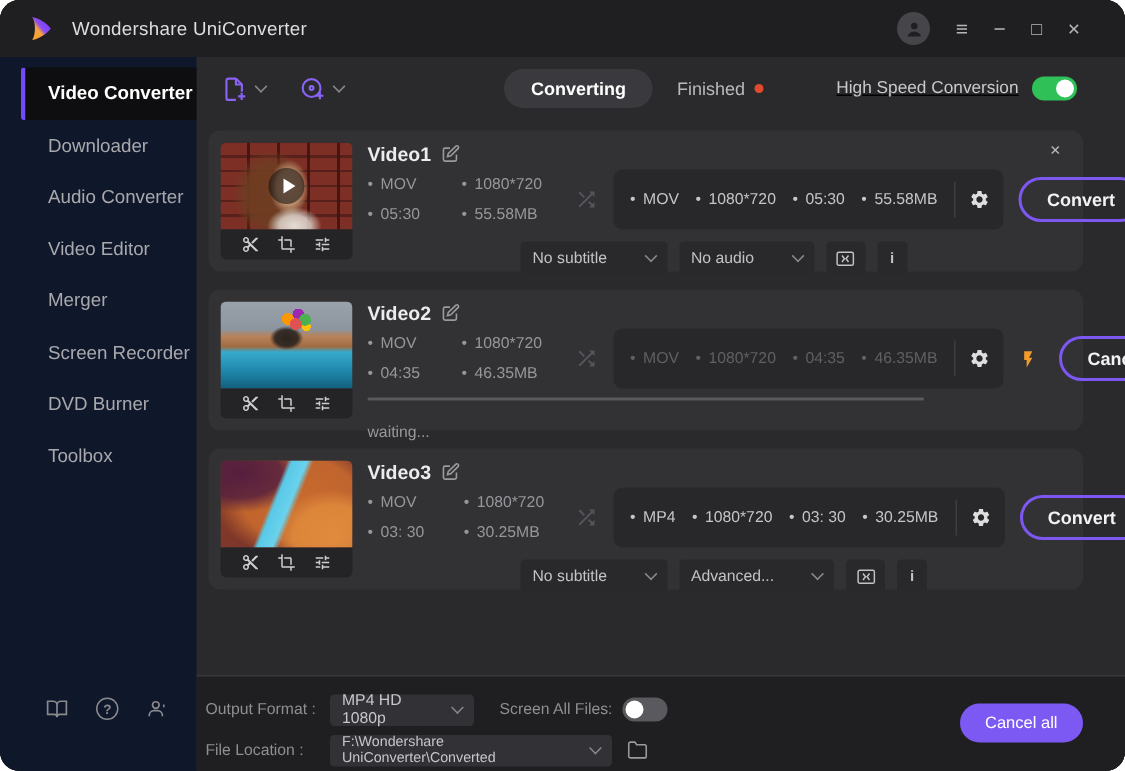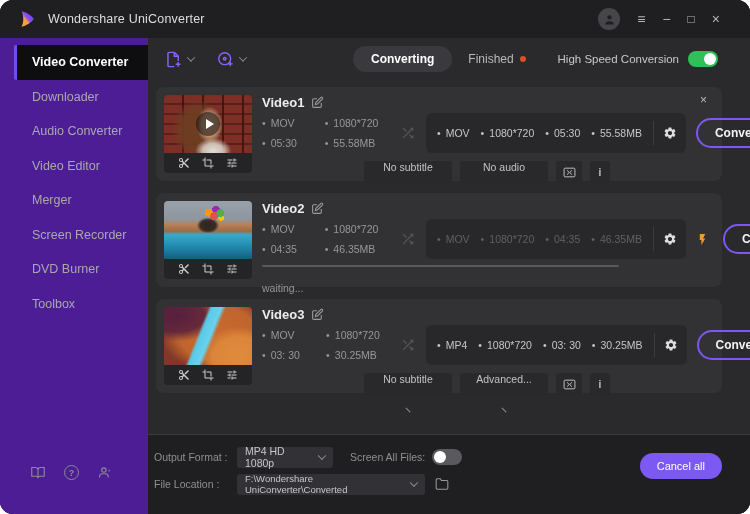--- a/index.html
+++ b/index.html
@@ -10,31 +10,31 @@
   .titlebar { height:38px; background:#1f1f22; display:flex; align-items:center; padding:0 30px 0 16px; gap:10px; }
   .logo { width:22px; height:22px; flex:0 0 auto; }
   .app-title { font-size:12.5px; color:#dededf; letter-spacing:.2px; }
   .tb-right { margin-left:auto; display:flex; align-items:center; gap:17px; }
   .avatar { width:22px; height:22px; border-radius:50%; background:#46464a; display:flex; align-items:center; justify-content:center; cursor:pointer; }
   .tb-glyph { color:#b6b6ba; font-size:14px; line-height:1; cursor:pointer; }
   .tb-glyph.small { font-size:12px; }
 
   
   .body { display:flex; height:476px; }
-  .sidebar { width:148px; background:#4c1d95; position:relative; padding:7px 0 0 14px; flex:0 0 auto; }
+  .sidebar { width:131px; background:#0f172a; position:relative; padding:7px 0 0 14px; flex:0 0 auto; }
   .nav-item { height:34.5px; display:flex; align-items:center; padding-left:18px; font-size:12.5px; color:#a9a9ad; cursor:pointer; border-radius:2px 0 0 2px; }
   .nav-item.active { background:#0e0e10; border-left:3px solid #6f4cf6; padding-left:15px; color:#ffffff; font-weight:700; }
   .sidebar-foot { position:absolute; left:30px; bottom:34px; display:flex; gap:18px; align-items:center; }
   .sf-icon { color:#8a8a8e; cursor:pointer; display:flex; }
   .help-circle { width:15px; height:15px; border:1.3px solid #8a8a8e; border-radius:50%; color:#8a8a8e; font-size:9px; display:flex; align-items:center; justify-content:center; font-weight:700; cursor:pointer; }
 
   .main { flex:1; display:flex; flex-direction:column; background:#2a2a2d; min-width:0; }
 
   
-  .toolbar { height:42px; display:flex; align-items:center; padding:0 32px 0 16px; position:relative; flex:0 0 auto; }
+  .toolbar { height:42px; display:flex; align-items:center; padding:0 32px 0 16px; position:relative; flex:0 0 auto;text-decoration:underline; }
   .add-group { display:flex; align-items:center; gap:22px; }
   .add-btn { display:flex; align-items:center; gap:5px; cursor:pointer; }
   .chev { display:inline-block; width:6px; height:6px; border-right:1.5px solid #8a8a8e; border-bottom:1.5px solid #8a8a8e; transform:rotate(45deg) translate(-1px,-1px); }
   .tabs { position:absolute; left:205px; top:50%; transform:translateY(-50%); display:flex; align-items:center; gap:16px; }
   .tab { font-size:12px; color:#b9b9bd; cursor:pointer; display:flex; align-items:center; gap:6px; }
   .tab.active { background:#3a3a3e; color:#ffffff; font-weight:700; padding:6px 18px; border-radius:14px; }
   .dot { width:6px; height:6px; border-radius:50%; background:#e04b2e; }
   .hs-group { margin-left:auto; display:flex; align-items:center; gap:9px; }
   .hs-label { font-size:11.5px; color:#cazcc; color:#c9c9cc; }
   .switch { width:30px; height:16px; border-radius:8px; position:relative; cursor:pointer; }
@@ -88,29 +88,29 @@
   .meta span::before, .oitem::before { content:"•"; margin-right:5px; color:inherit; }
   .shuffle { color:#54545a; display:flex; flex:0 0 auto; }
   .out-box { background:#28282b; border-radius:6px; height:40px; display:flex; align-items:center; gap:11px; padding:0 9px 0 11px; font-size:10.5px; color:#c6c6ca; white-space:nowrap; }
   .out-box.dim { color:#606064; }
   .gear-sect { border-left:1px solid #3d3d41; padding-left:9px; height:24px; display:flex; align-items:center; color:#dededf; cursor:pointer; }
   .bolt { color:#f29b2d; display:flex; flex:0 0 auto; }
   .pill { margin-left:auto; flex:0 0 auto; background:transparent; border:2px solid #7c57f2; color:#f2f2f4; font-size:12px; font-weight:700; font-family:inherit; border-radius:16px; padding:6px 17px; cursor:pointer; }
 
   .card-sub { display:flex; align-items:center; gap:8px; margin-top:8px; height:22px; }
   .sub-indent { margin-left:102px; }
-  .select { background:#29292c; border-radius:3px; height:22px; min-width:88px; display:flex; align-items:center; justify-content:space-between; gap:26px; padding:0 8px; font-size:10.5px; color:#c3c3c7; cursor:pointer;flex-direction:column; }
+  .select { background:#29292c; border-radius:3px; height:22px; min-width:88px; display:flex; align-items:center; justify-content:space-between; gap:26px; padding:0 8px; font-size:10.5px; color:#c3c3c7; cursor:pointer; }
   .sq-btn { background:#29292c; border-radius:3px; height:22px; width:26px; display:flex; align-items:center; justify-content:center; color:#c3c3c7; cursor:pointer; }
   .sq-btn.narrow { width:20px; font-size:10px; font-weight:700; }
   .progress-wrap { flex:1; display:flex; flex-direction:column; gap:15px; margin-top:2px; }
   .track { width:79%; height:2px; background:#59595e; border-radius:1px; }
   .status-text { font-size:10.5px; color:#98989c; }
 
   
-  .footer { height:80px; border-top:1px solid #3a3a3e; background:#1f1f22; padding:10px 28px 0 6px; position:relative; flex:0 0 auto; }
+  .footer { height:64px; border-top:1px solid #3a3a3e; background:#1f1f22; padding:10px 28px 0 6px; position:relative; flex:0 0 auto; }
   .f-row { display:flex; align-items:center; gap:7px; height:24px; margin-bottom:3px; }
   .f-label { font-size:10.5px; color:#8f8f93; width:76px; text-align:left; flex:0 0 auto; }
   .f-select { background:#323236; border-radius:3px; height:21px; display:flex; align-items:center; justify-content:space-between; gap:8px; padding:0 8px; font-size:10.5px; color:#c7c7cb; cursor:pointer; }
   .f-select.fmt { width:96px; }
   .f-select.loc { width:188px; font-size:9.5px; }
   .merge-label { font-size:10.5px; color:#8f8f93; margin-left:10px; }
   .folder-btn { color:#9a9a9e; display:flex; cursor:pointer; margin-left:2px; }
   .cancel-all { position:absolute; right:28px; top:18px; background:#7d59f3; border:none; color:#ffffff; font-size:11px; font-weight:400; font-family:inherit; border-radius:13px; height:26px; padding:0 17px; cursor:pointer; }
 
   svg { display:block; }

